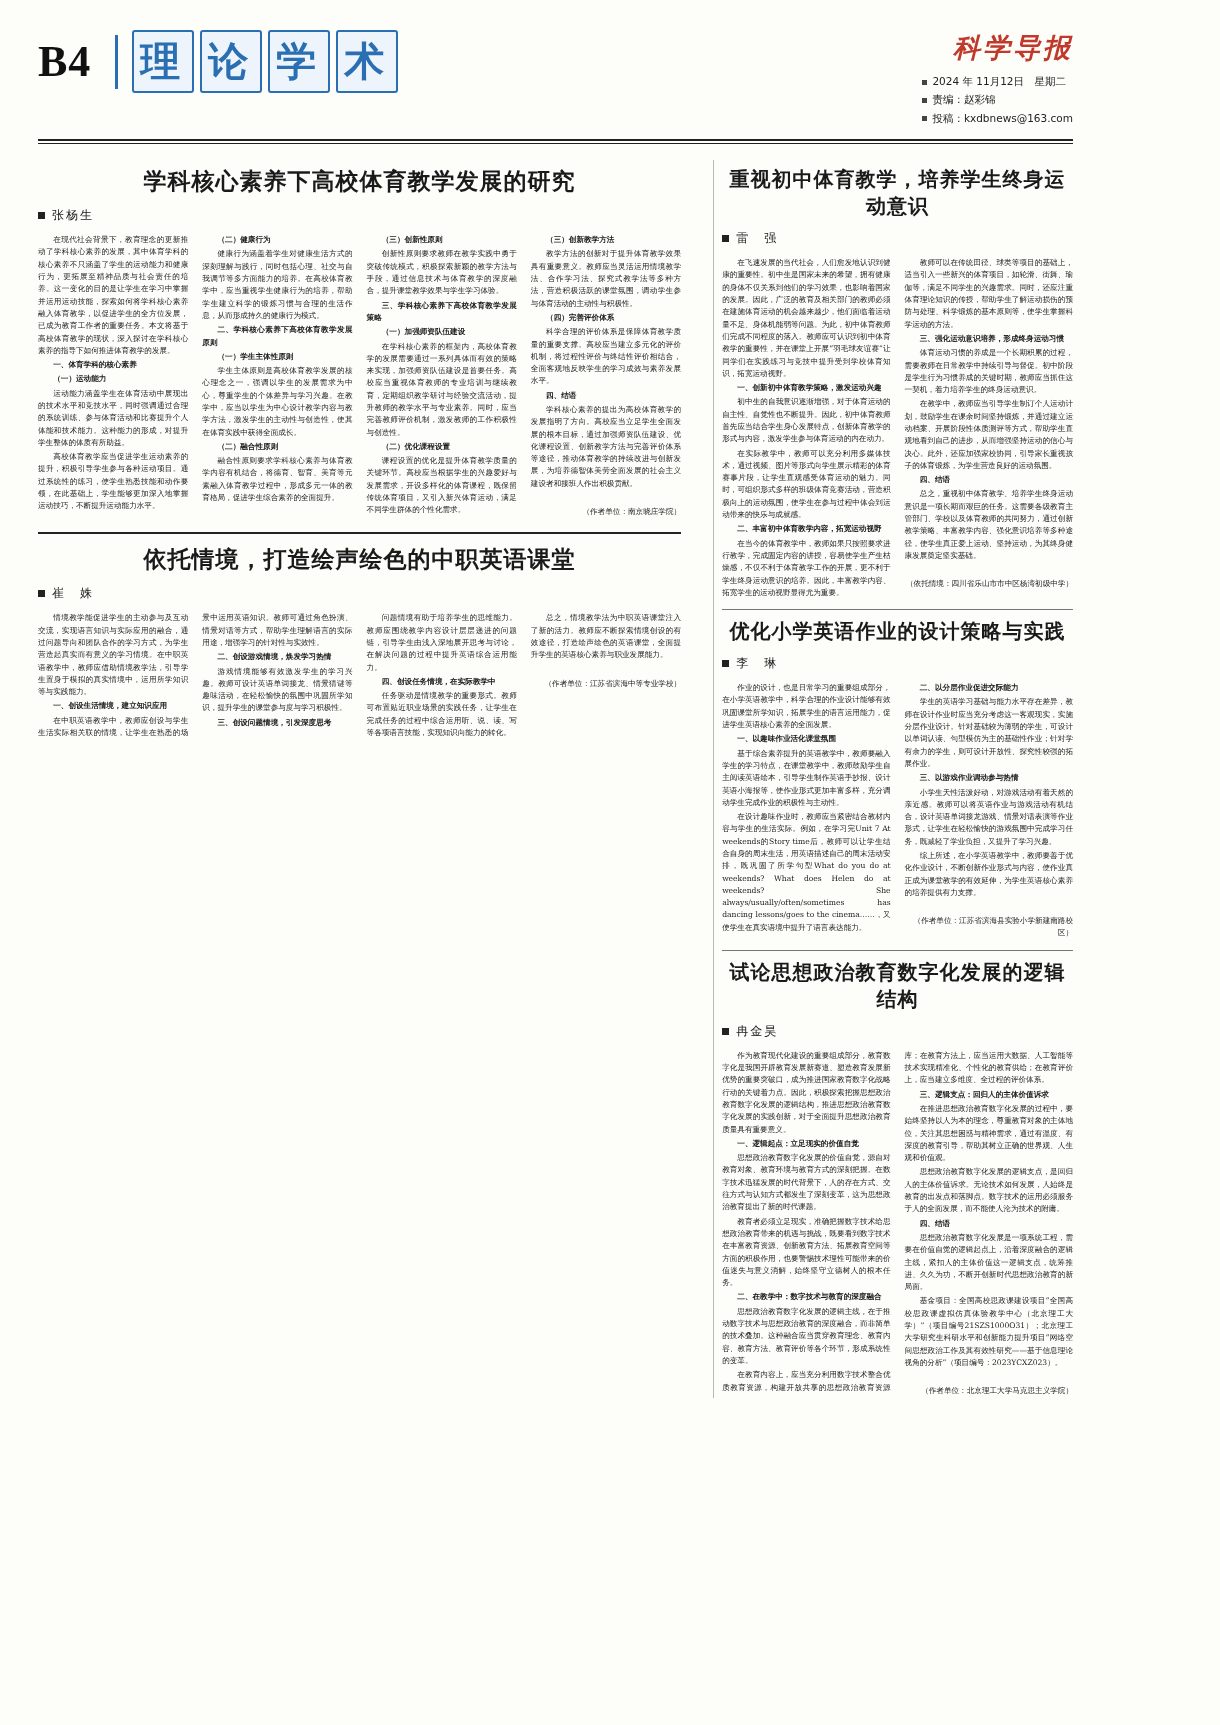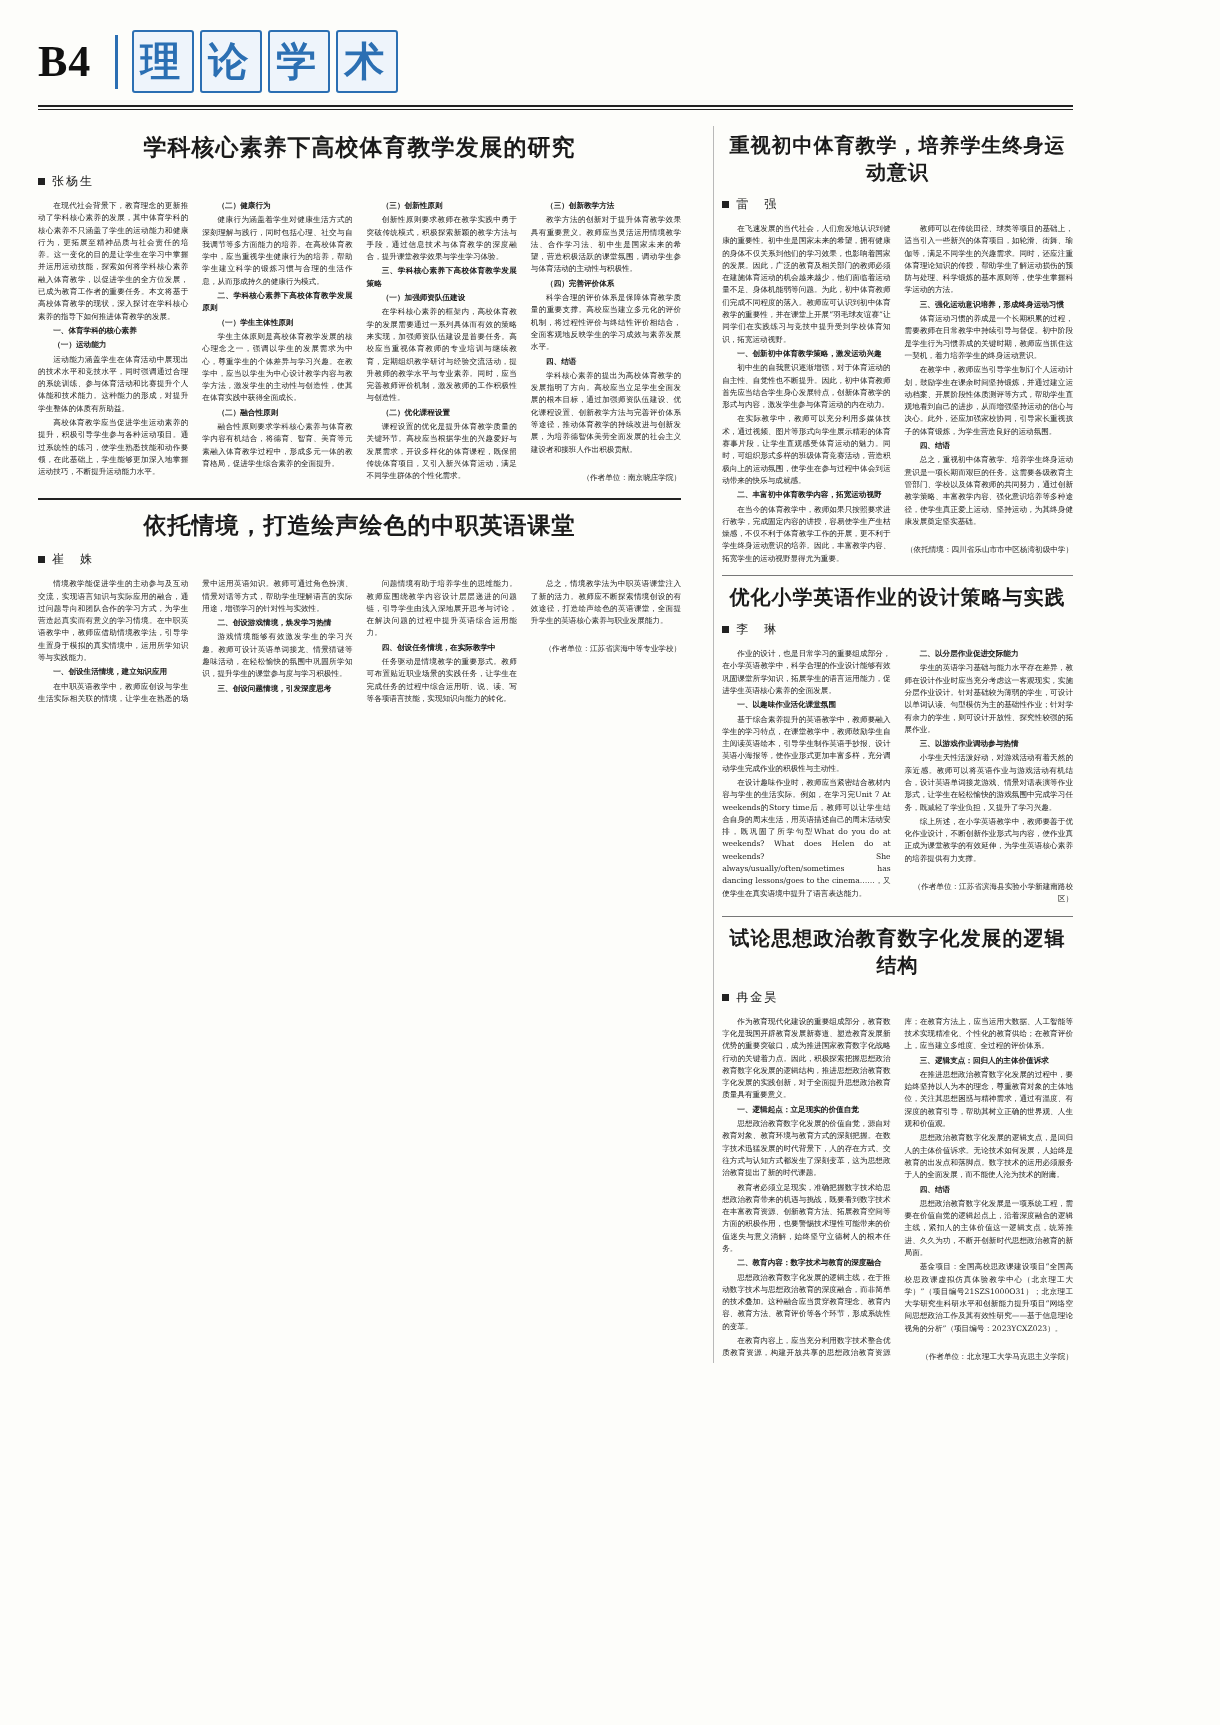--- a/index.html
+++ b/index.html
@@ -78,20 +78,28 @@
 
   <div class="masthead">
     <div class="mh-left">
       <div class="folio">B4</div>
       <div class="mh-rule"></div>
       <div class="section-title">
         <span>理</span>
         <span>论</span>
         <span>学</span>
         <span>术</span>
+      </div>
+    </div>
+    <div>
+      <div class="paper-name">科学导报</div>
+      <div class="mh-right">
+        <div><span class="sq"></span><span>2024 年 11月12日　星期二</span></div>
+        <div><span class="sq"></span><span>责编：赵彩锦</span></div>
+        <div><span class="sq"></span><span>投稿：kxdbnews@163.com</span></div>
       </div>
     </div>
   </div>
 
   <div class="head-rule"></div>
   <div class="head-rule2"></div>
 
   <div class="body-grid">
 
     <div class="col-left">
@@ -113,21 +121,21 @@
             <p class="h">（二）融合性原则</p>
             <p>融合性原则要求学科核心素养与体育教学内容有机结合，将德育、智育、美育等元素融入体育教学过程中，形成多元一体的教育格局，促进学生综合素养的全面提升。</p>
             <p class="h">（三）创新性原则</p>
             <p>创新性原则要求教师在教学实践中勇于突破传统模式，积极探索新颖的教学方法与手段，通过信息技术与体育教学的深度融合，提升课堂教学效果与学生学习体验。</p>
             <p class="h">三、学科核心素养下高校体育教学发展策略</p>
             <p class="h">（一）加强师资队伍建设</p>
             <p>在学科核心素养的框架内，高校体育教学的发展需要通过一系列具体而有效的策略来实现，加强师资队伍建设是首要任务。高校应当重视体育教师的专业培训与继续教育，定期组织教学研讨与经验交流活动，提升教师的教学水平与专业素养。同时，应当完善教师评价机制，激发教师的工作积极性与创造性。</p>
             <p class="h">（二）优化课程设置</p>
             <p>课程设置的优化是提升体育教学质量的关键环节。高校应当根据学生的兴趣爱好与发展需求，开设多样化的体育课程，既保留传统体育项目，又引入新兴体育运动，满足不同学生群体的个性化需求。</p>
             <p class="h">（三）创新教学方法</p>
-            <p>教学方法的创新对于提升体育教学效果具有重要意义。教师应当灵活运用情境教学法、合作学习法、初中生是国家未来的希望，营造积极活跃的课堂氛围，调动学生参与体育活动的主动性与积极性。</p>
+            <p>教学方法的创新对于提升体育教学效果具有重要意义。教师应当灵活运用情境教学法、合作学习法、探究式教学法等多种方法，营造积极活跃的课堂氛围，调动学生参与体育活动的主动性与积极性。</p>
             <p class="h">（四）完善评价体系</p>
             <p>科学合理的评价体系是保障体育教学质量的重要支撑。高校应当建立多元化的评价机制，将过程性评价与终结性评价相结合，全面客观地反映学生的学习成效与素养发展水平。</p>
             <p class="h">四、结语</p>
             <p>学科核心素养的提出为高校体育教学的发展指明了方向。高校应当立足学生全面发展的根本目标，通过加强师资队伍建设、优化课程设置、创新教学方法与完善评价体系等途径，推动体育教学的持续改进与创新发展，为培养德智体美劳全面发展的社会主义建设者和接班人作出积极贡献。</p>
             <p class="sig">（作者单位：南京晓庄学院）</p>
           </div>
       </div>
 
       <div class="div-thick"></div>
 
@@ -195,21 +203,21 @@
       <div class="div-thin"></div>
 
       <div style="margin-top:8px;">
         <div class="art-title sm">试论思想政治教育数字化发展的逻辑结构</div>
         <div class="byline"><span class="mark"></span><span>冉金昊</span></div>
         <div class="txt cols2">
             <p>作为教育现代化建设的重要组成部分，教育数字化是我国开辟教育发展新赛道、塑造教育发展新优势的重要突破口，成为推进国家教育数字化战略行动的关键着力点。因此，积极探索把握思想政治教育数字化发展的逻辑结构，推进思想政治教育数字化发展的实践创新，对于全面提升思想政治教育质量具有重要意义。</p>
             <p class="h">一、逻辑起点：立足现实的价值自觉</p>
             <p>思想政治教育数字化发展的价值自觉，源自对教育对象、教育环境与教育方式的深刻把握。在数字技术迅猛发展的时代背景下，人的存在方式、交往方式与认知方式都发生了深刻变革，这为思想政治教育提出了新的时代课题。</p>
             <p>教育者必须立足现实，准确把握数字技术给思想政治教育带来的机遇与挑战，既要看到数字技术在丰富教育资源、创新教育方法、拓展教育空间等方面的积极作用，也要警惕技术理性可能带来的价值迷失与意义消解，始终坚守立德树人的根本任务。</p>
-            <p class="h">二、教育内容：数字技术与教育的深度融合</p>
+            <p class="h">二、在教学中：数字技术与教育的深度融合</p>
             <p>思想政治教育数字化发展的逻辑主线，在于推动数字技术与思想政治教育的深度融合，而非简单的技术叠加。这种融合应当贯穿教育理念、教育内容、教育方法、教育评价等各个环节，形成系统性的变革。</p>
             <p>在教育内容上，应当充分利用数字技术整合优质教育资源，构建开放共享的思想政治教育资源库；在教育方法上，应当运用大数据、人工智能等技术实现精准化、个性化的教育供给；在教育评价上，应当建立多维度、全过程的评价体系。</p>
             <p class="h">三、逻辑支点：回归人的主体价值诉求</p>
             <p>在推进思想政治教育数字化发展的过程中，要始终坚持以人为本的理念，尊重教育对象的主体地位，关注其思想困惑与精神需求，通过有温度、有深度的教育引导，帮助其树立正确的世界观、人生观和价值观。</p>
             <p>思想政治教育数字化发展的逻辑支点，是回归人的主体价值诉求。无论技术如何发展，人始终是教育的出发点和落脚点。数字技术的运用必须服务于人的全面发展，而不能使人沦为技术的附庸。</p>
             <p class="h">四、结语</p>
             <p>思想政治教育数字化发展是一项系统工程，需要在价值自觉的逻辑起点上，沿着深度融合的逻辑主线，紧扣人的主体价值这一逻辑支点，统筹推进、久久为功，不断开创新时代思想政治教育的新局面。</p>
             <p>基金项目：全国高校思政课建设项目“全国高校思政课虚拟仿真体验教学中心（北京理工大学）”（项目编号21SZS1000O31）；北京理工大学研究生科研水平和创新能力提升项目“网络空间思想政治工作及其有效性研究——基于信息理论视角的分析”（项目编号：2023YCXZ023）。</p>
             <p class="sig">（作者单位：北京理工大学马克思主义学院）</p>
           </div>

